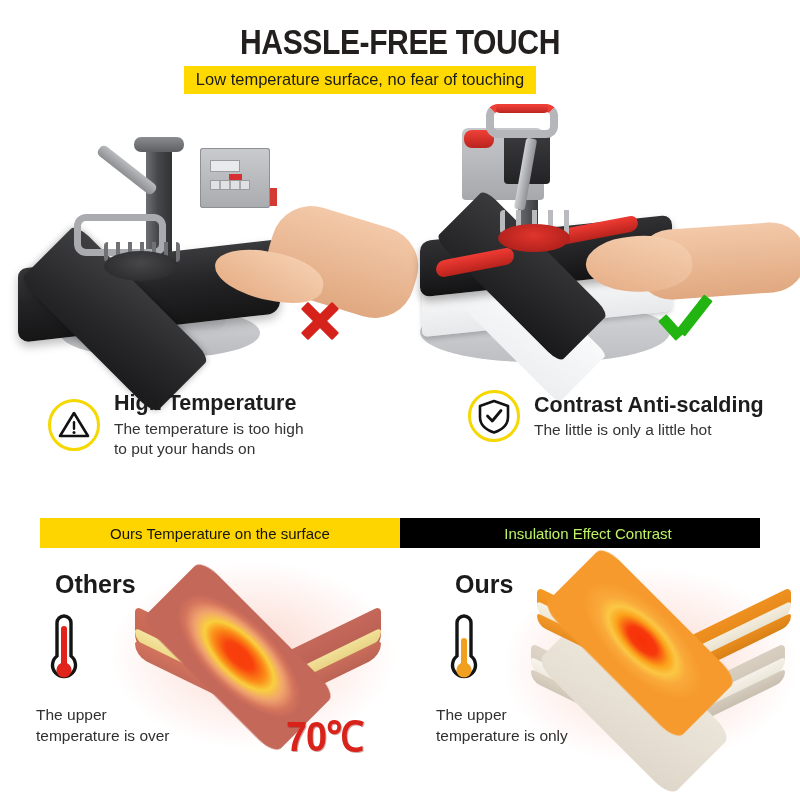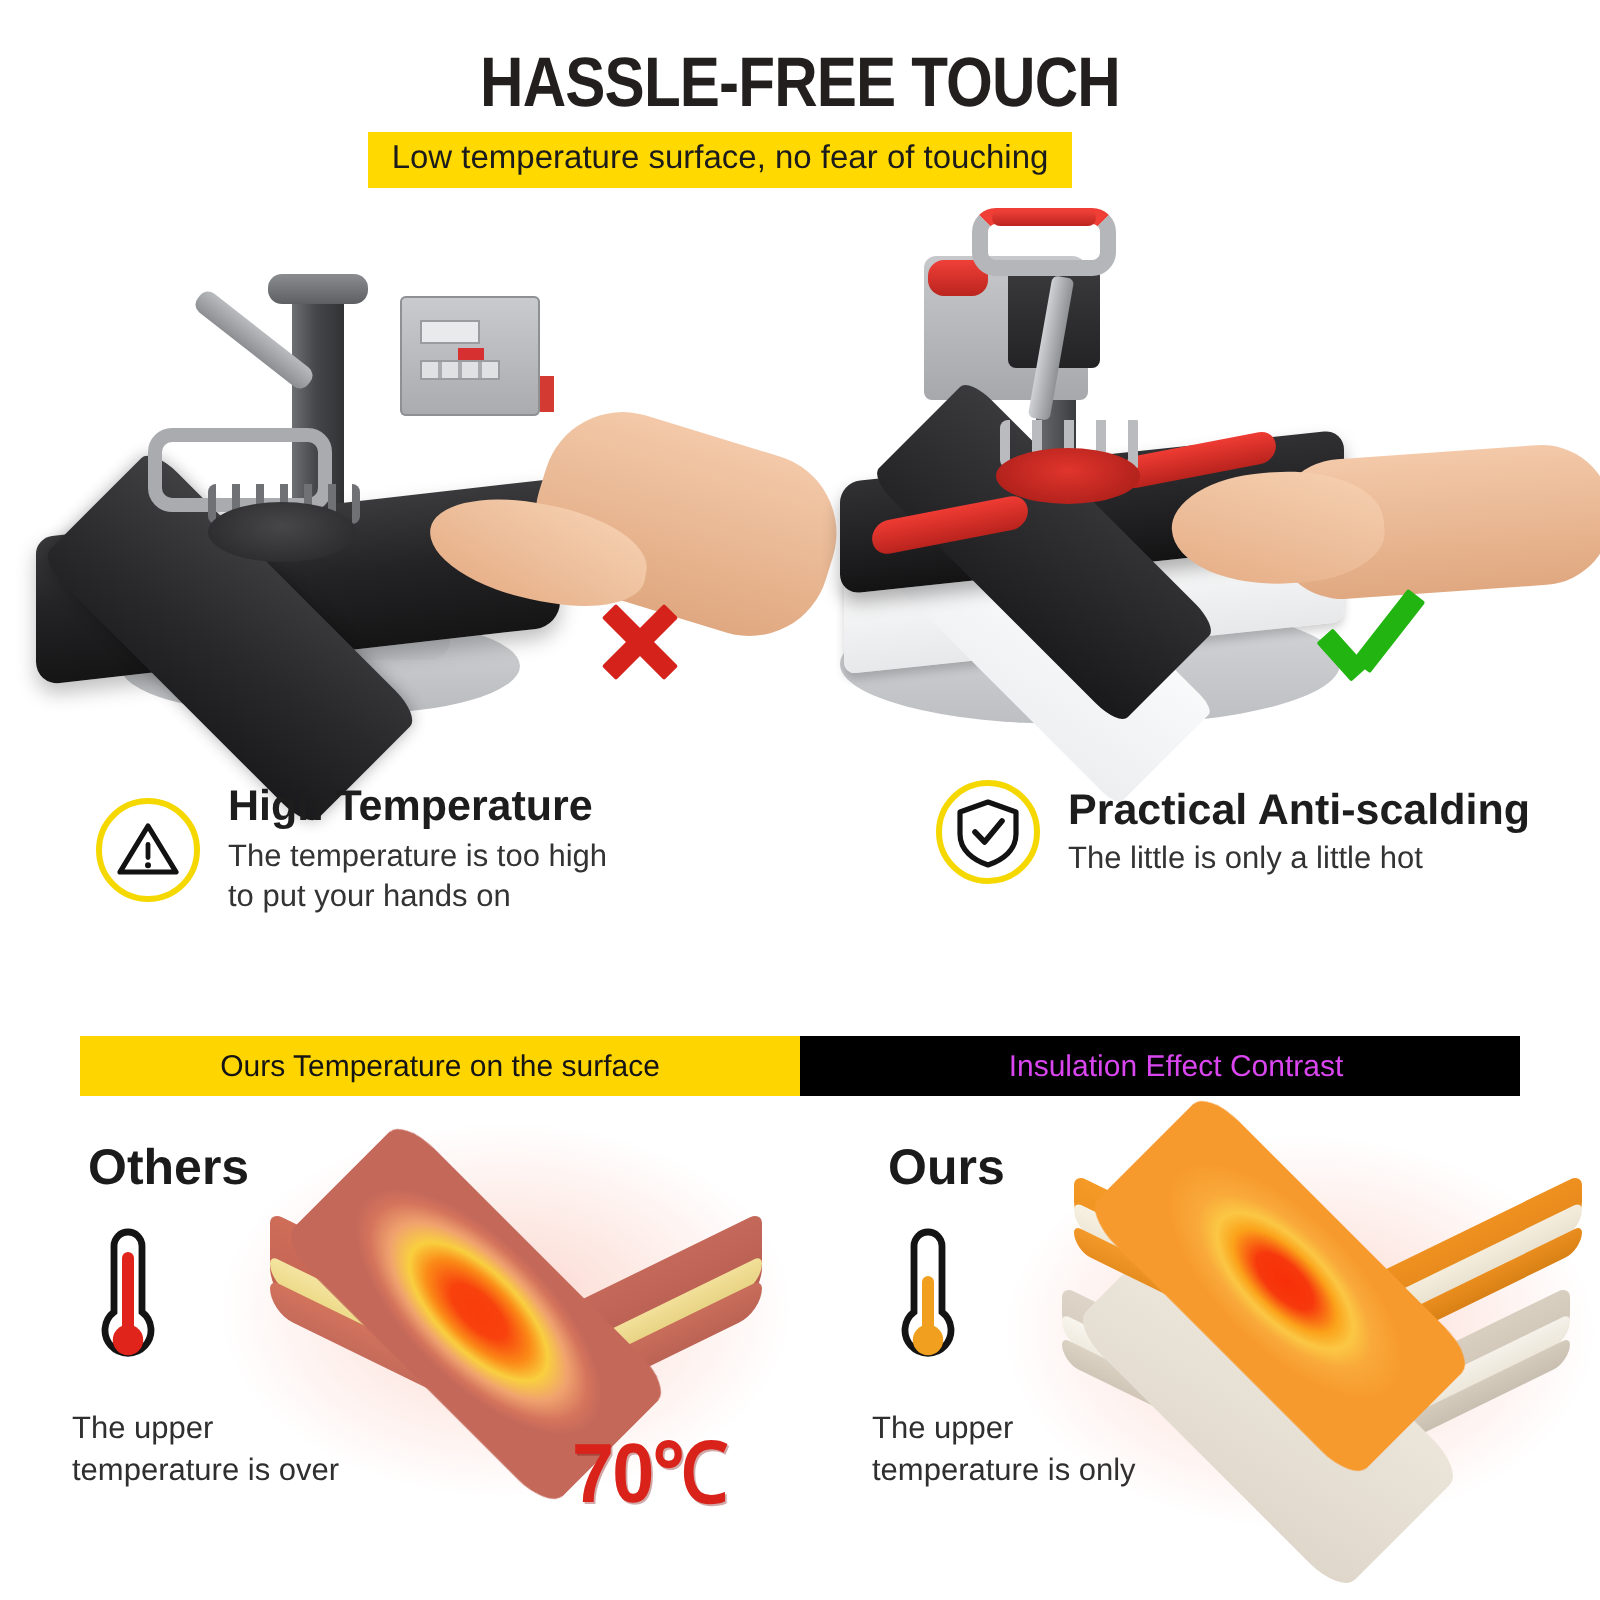--- a/index.html
+++ b/index.html
@@ -257,28 +257,28 @@
   }
 
   
   .banner { position: absolute; left: 40px; top: 518px; width: 720px; height: 30px; display: flex; }
   .banner-half {
     width: 50%; height: 100%;
     display: flex; align-items: center; justify-content: center;
     font-size: 15px; line-height: 1;
   }
   .banner-yellow { background: #ffd500; color: #141414; }
-  .banner-black { background: #000000; color: #d946ef; padding-left: 16px; }
+  .banner-black { background: #000000; color: #bef264; padding-left: 16px; }
 
   
   .cmp { position: absolute; top: 556px; width: 400px; height: 244px; }
   .cmp-left { left: 0; }
   .cmp-right { left: 400px; }
   .cmp-label {
-    position: absolute; left: 44px; top: 14px;
+    position: absolute; left: 55px; top: 14px;
     font-size: 25px; font-weight: bold; color: #1b1b1b;
   }
   .thermo { position: absolute; left: 47px; top: 54px; width: 34px; height: 80px; }
   .cmp-note {
     position: absolute; left: 36px; top: 148px;
     font-size: 15.5px; color: #2f2f2f; line-height: 1.36; white-space: pre-line;
   }
   .cmp-temp {
     position: absolute; font-size: 42px; font-weight: bold; line-height: 1;
     letter-spacing: -1px; transform: scaleX(0.9); transform-origin: left bottom;
@@ -486,21 +486,21 @@
   </div>
 
   <div class="feature feat-right">
     <div class="feat-ico">
       <svg width="46" height="46" viewBox="0 0 46 46" style="position:absolute;left:0;top:0;">
         <path d="M23 8 L37 13 V24 C37 32 30.5 37 23 39.5 C15.5 37 9 32 9 24 V13 Z" fill="none" stroke="#121212" stroke-width="2.6" stroke-linejoin="round"></path>
         <path d="M16.5 23 L21.3 28 L30 17.5" fill="none" stroke="#121212" stroke-width="2.8" stroke-linecap="round" stroke-linejoin="round"></path>
       </svg>
     </div>
     <div class="feat-txt">
-      <div class="feat-title">Practical Anti-scalding</div>
+      <div class="feat-title">Contrast Anti-scalding</div>
       <div class="feat-desc">The little is only a little hot</div>
     </div>
   </div>
 
   <div class="banner">
     <div class="banner-half banner-yellow">Ours Temperature on the surface</div>
     <div class="banner-half banner-black">Insulation Effect Contrast</div>
   </div>
 
   <div class="cmp cmp-left">

